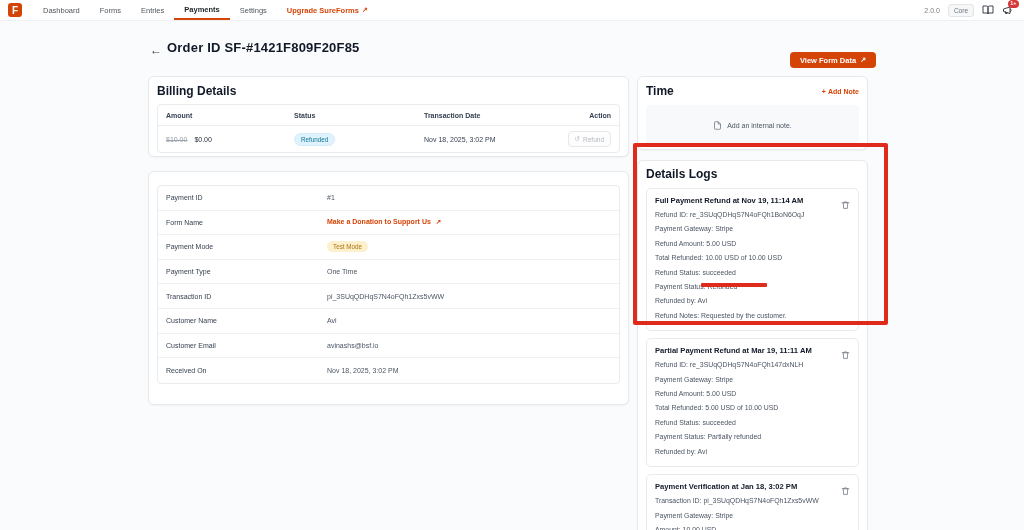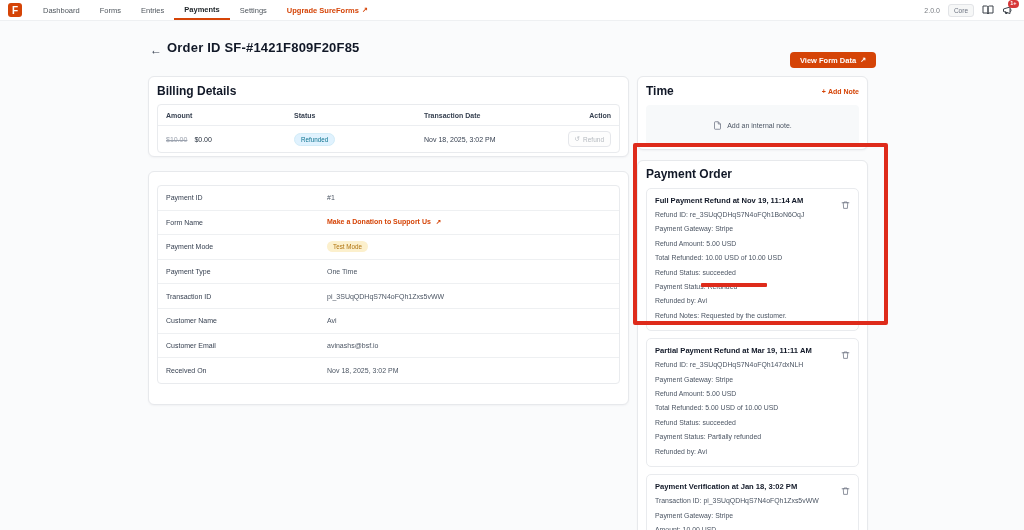--- a/index.html
+++ b/index.html
@@ -221,21 +221,21 @@
       <svg viewBox="0 0 24 24" fill="none" stroke="currentColor" stroke-width="2" stroke-linejoin="round">
         <path d="M14 2H6a2 2 0 0 0-2 2v16a2 2 0 0 0 2 2h12a2 2 0 0 0 2-2V8z"></path>
           <path d="M14 2v6h6"></path>
       </svg>
     </span>
     <span class="notes-empty-text">Add an internal note.</span>
   </div>
 </div>
 
 <div class="card" id="plogs">
-  <div class="card-title">Payment Order</div>
+  <div class="card-title">Details Logs</div>
 
   <div class="log-entry">
     <div class="log-title">Full Payment Refund at Nov 19, 11:14 AM</div>
     <span class="trash">
       <svg viewBox="0 0 24 24" fill="none" stroke="currentColor" stroke-width="2" stroke-linecap="round">
           <path d="M3 6h18"></path>
           <path d="M8 6V4h8v2"></path>
           <path d="M6 6l1 15h10l1-15"></path>
         </svg>
     </span>

